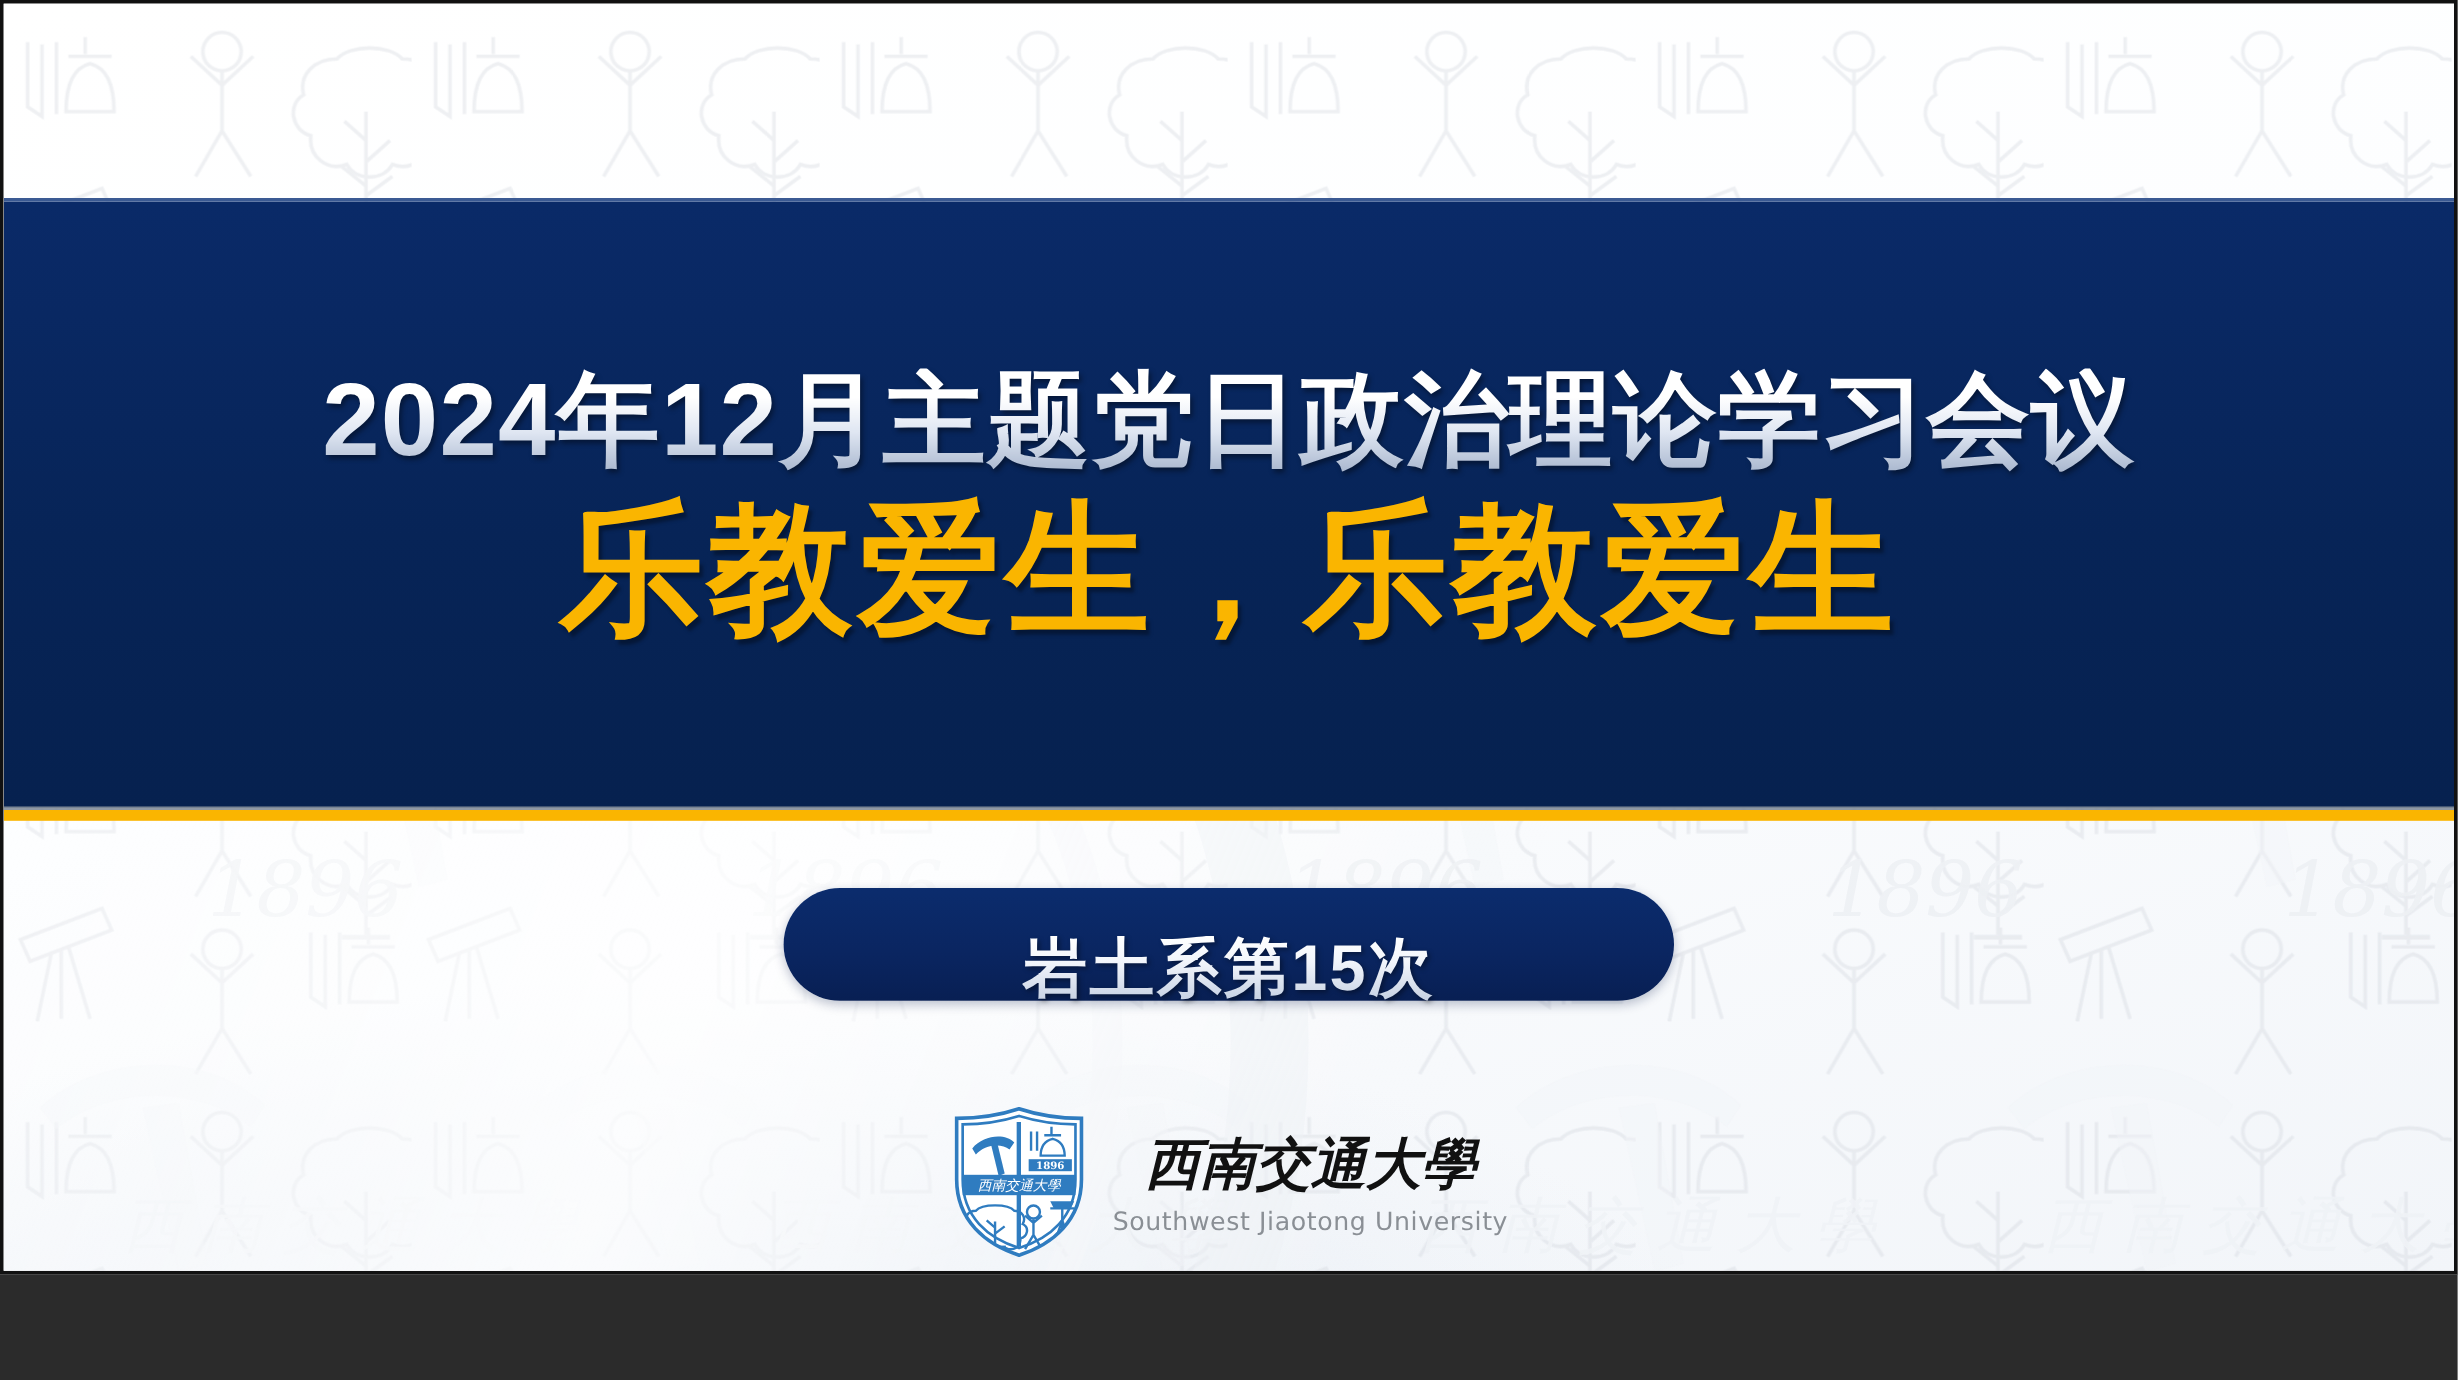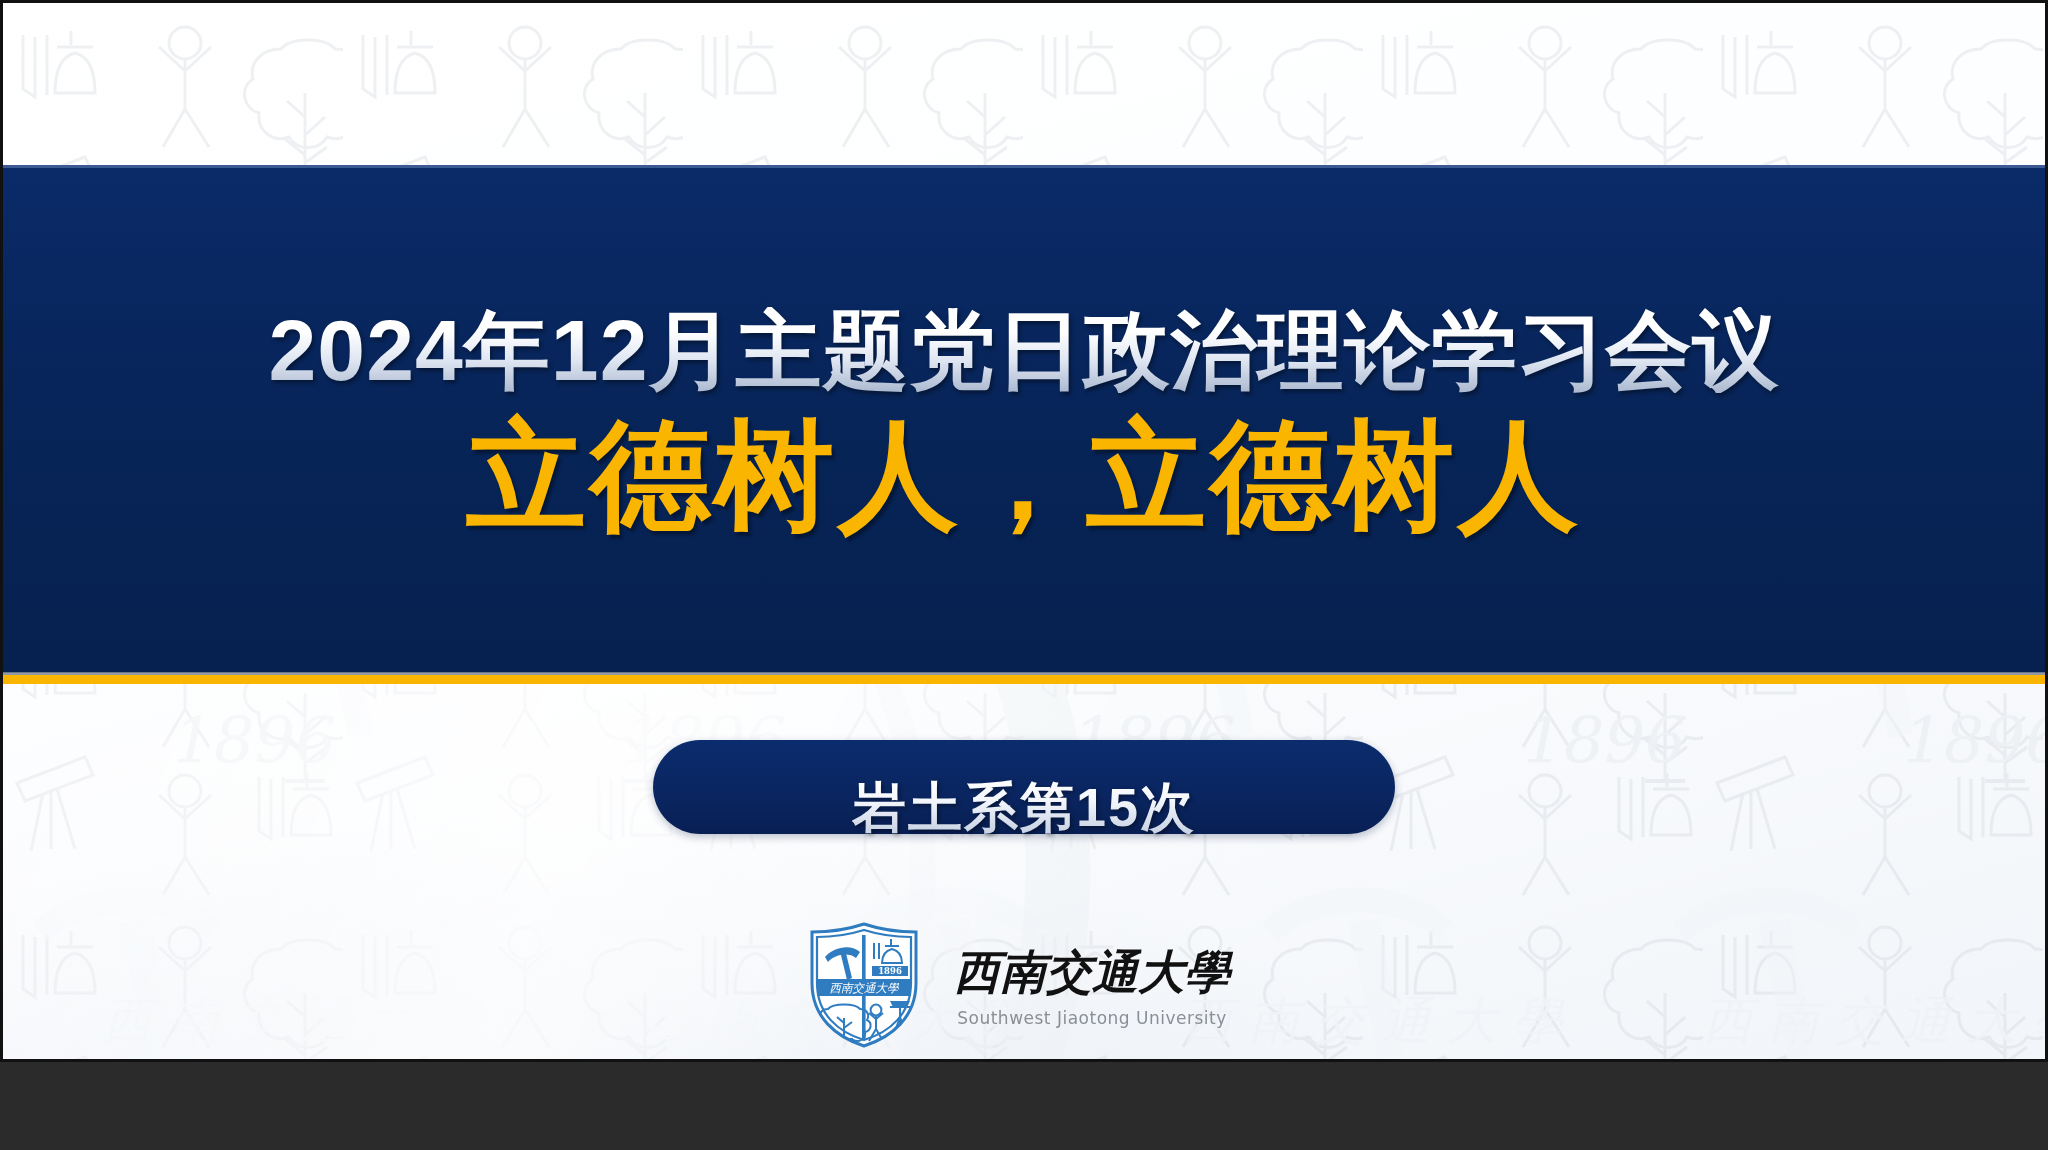--- a/index.html
+++ b/index.html
@@ -121,21 +121,21 @@
   .logo-lockup{
     position:absolute;
     left:50%; transform:translateX(-50%);
     top:918px;
     display:flex; align-items:center; gap:20px;
   }
   .logo-shield{ width:116px; height:128px; display:block; }
   .logo-wordmark{ display:flex; flex-direction:column; align-items:center; }
   .logo-cn{ width:300px; height:60px; display:block; }
   .logo-en{
-    font-size:17px;
+    font-size:21px;
     letter-spacing:.5px;
     color:#8a8f95;
     margin-top:6px;
     font-family:"DejaVu Sans",sans-serif;
     text-align:center;
   }
 
   
   .footer-meta{
     position:absolute;
@@ -227,21 +227,21 @@
   <svg class="bg-wm-big" viewBox="0 0 600 600" aria-hidden="true">
     <circle cx="300" cy="300" r="250" fill="none" stroke="#eceff4" stroke-width="26"></circle>
     <circle cx="300" cy="300" r="196" fill="none" stroke="#f1f4f8" stroke-width="10"></circle>
   </svg>
 
   <div class="bg-sheen"></div>
 
   <div class="navy-band">
     <div class="band-inner">
       <div class="meeting-title">2024年12月主题党日政治理论学习会议</div>
-      <div class="meeting-slogan">立德树人，立德树人</div>
+      <div class="meeting-slogan">乐教爱生，乐教爱生</div>
     </div>
   </div>
   <div class="grey-hair"></div>
   <div class="gold-rule"></div>
 
   <div class="session-pill">
     <span class="session-pill-label">岩土系第15次</span>
   </div>
 
   <div class="logo-lockup">

